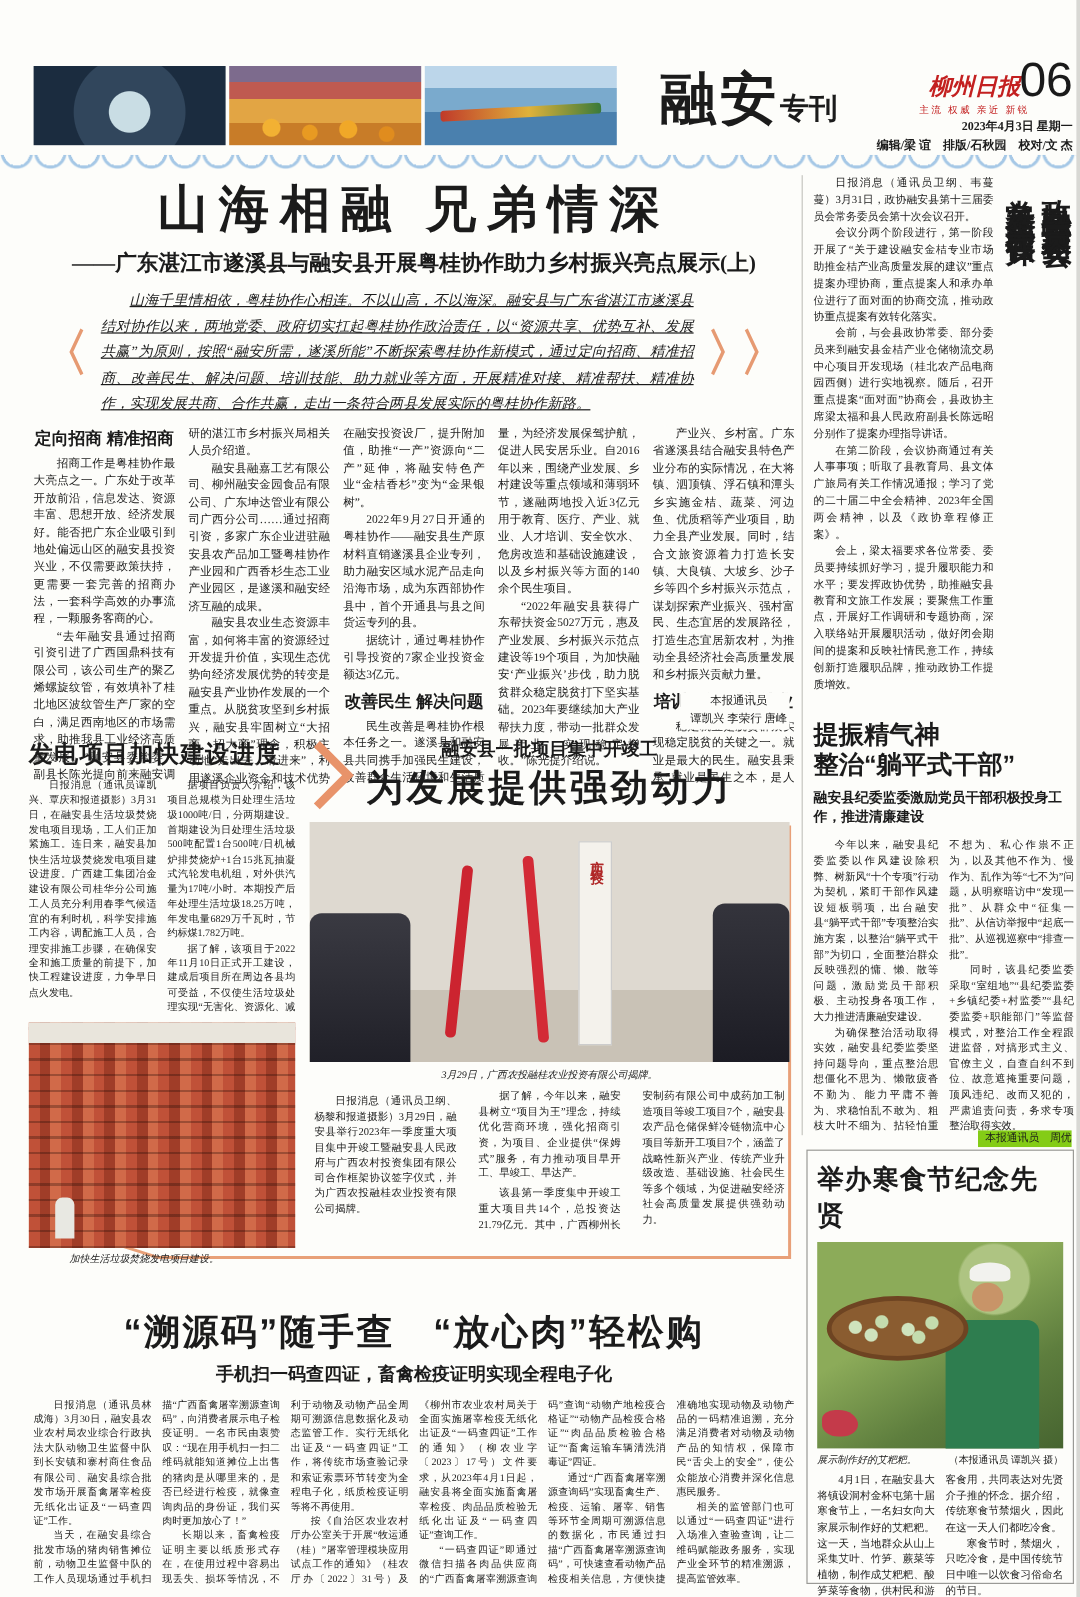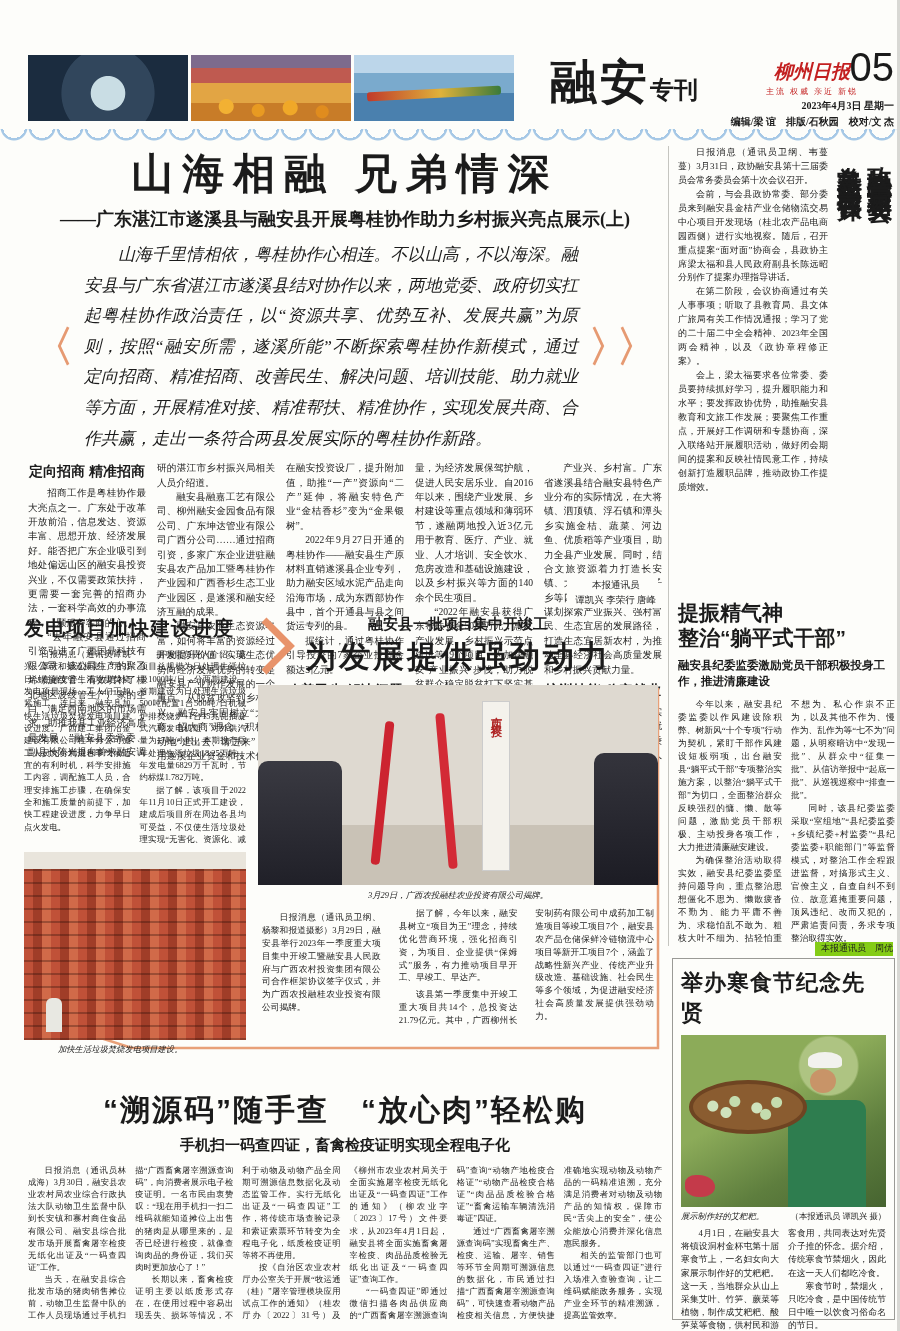--- a/index.html
+++ b/index.html
@@ -31,21 +31,21 @@
   .wave{position:absolute;top:129px;left:0;width:100%;height:12px;
         background:radial-gradient(circle at 14px -2px,transparent 11px,#a6c8e6 11px 13px,transparent 14px);
         background-size:28px 16px;background-repeat:repeat-x;}
   
   .main-story{position:absolute;left:28px;top:146px;width:634px;height:462px;}
   .ms-headline{margin:0;text-align:center;font-size:42px;font-weight:bold;letter-spacing:9px;}
   .ms-subtitle{text-align:center;font-size:18px;font-weight:bold;margin-top:5px;font-family:Liberation Serif, serif;}
   .intro-row{display:flex;align-items:center;gap:10px;margin:9px 4px 7px;}
   .chev{color:#e69a72;font-family:"Liberation Sans",sans-serif;font-weight:bold;font-size:42px;line-height:1;flex:none;}
   .chev-r{letter-spacing:-14px;padding-right:14px;}
-  .intro-text{flex:1;font-style:italic;font-size:17px;line-height:1.8;text-align:justify;text-indent:2em;margin:0;}
+  .intro-text{flex:1;font-style:italic;font-size:12px;line-height:1.8;text-align:justify;text-indent:2em;margin:0;text-decoration:underline;}
   .story-body{height:306px;overflow:hidden;column-count:5;column-gap:11px;font-size:9.6px;line-height:1.5;text-align:justify;}
   .sec-head{font-family:"Liberation Sans",sans-serif;font-size:14px;font-weight:bold;text-align:center;margin:3px 0 4px;}
   .sec-head.first{margin-top:0;}
   .story-body p{margin:0;text-indent:2em;}
   .byline-main{position:absolute;right:4px;bottom:0;background:#fdfdfa;text-align:center;font-size:9.5px;line-height:1.6;padding:1px 2px 0 8px;}
   
   .col-rule{position:absolute;left:668px;top:146px;width:1px;height:800px;background:#c5c5c0;}
   .art-cppcc{position:absolute;left:678px;top:146px;width:217px;height:448px;display:flex;gap:7px;}
   .cppcc-body{flex:1;font-size:9px;line-height:1.55;text-align:justify;overflow:hidden;}
   .cppcc-body p{margin:0;text-indent:2em;}
@@ -124,21 +124,21 @@
       </div>
     </div>
     <div class="masthead">
       <div class="mast-title">
         <span class="mast-big">融安</span><span class="mast-small">专刊</span>
       </div>
       <div class="logo">
         <div class="logo-title">柳州日报</div>
         <div class="logo-slogan">主流 权威 亲近 新锐</div>
       </div>
-      <div class="pageno">05</div>
+      <div class="pageno">06</div>
       <div class="dateline">
         <div>2023年4月3日 星期一</div>
         <div>编辑/梁 谊　排版/石秋园　校对/文 杰</div>
       </div>
     </div>
   </div>
   <div class="wave"></div>
 
   <div class="main-story">
     <h1 class="ms-headline">山海相融 兄弟情深</h1>
@@ -168,20 +168,21 @@
       <div>本报通讯员</div>
       <div>谭凯兴 李荣行 唐峰</div>
     </div>
   </div>
 
   <div class="col-rule"></div>
 
   <div class="art-cppcc">
     <div class="cppcc-body">
       <p>日报消息（通讯员卫纲、韦蔓蔓）3月31日，政协融安县第十三届委员会常务委员会第十次会议召开。</p>
+      <p>会议分两个阶段进行，第一阶段开展了“关于建设融安金桔专业市场 助推金桔产业高质量发展的建议”重点提案办理协商，重点提案人和承办单位进行了面对面的协商交流，推动政协重点提案有效转化落实。</p>
       <p>会前，与会县政协常委、部分委员来到融安县金桔产业仓储物流交易中心项目开发现场（桂北农产品电商园西侧）进行实地视察。随后，召开重点提案“面对面”协商会，县政协主席梁太福和县人民政府副县长陈远昭分别作了提案办理指导讲话。</p>
       <p>在第二阶段，会议协商通过有关人事事项；听取了县教育局、县文体广旅局有关工作情况通报；学习了党的二十届二中全会精神、2023年全国两会精神，以及《政协章程修正案》。</p>
       <p>会上，梁太福要求各位常委、委员要持续抓好学习，提升履职能力和水平；要发挥政协优势，助推融安县教育和文旅工作发展；要聚焦工作重点，开展好工作调研和专题协商，深入联络站开展履职活动，做好闭会期间的提案和反映社情民意工作，持续创新打造履职品牌，推动政协工作提质增效。</p>
     </div>
     <div class="v-head">
       <div>政协融安县第十三届委员会</div>
       <div>常务委员会第十次会议召开</div>
     </div>
   </div>
 

